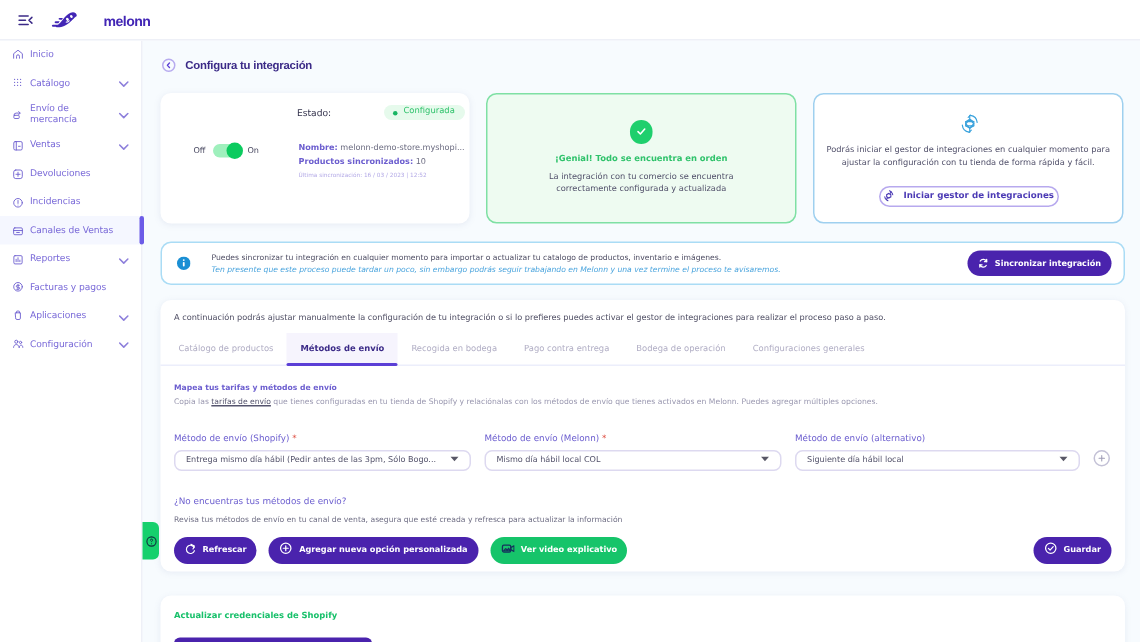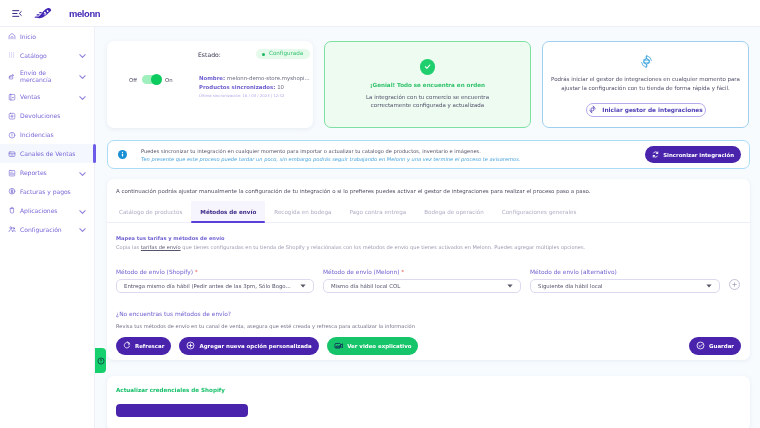--- a/index.html
+++ b/index.html
@@ -336,20 +336,28 @@
         <span class="chev">
           <svg width="7" height="5" viewBox="0 0 10 7" fill="none">
             <path d="M1.1 1.3 5 5.2 8.9 1.3" stroke="#8d7fdb" stroke-width="1.5" stroke-linecap="round" stroke-linejoin="round"></path>
           </svg>
         </span>
       </div>
     </div>
 
   <div class="content">
 
+    <div class="pagehead">
+      <div class="backbtn">
+        <svg width="5" height="5" viewBox="0 0 8 8">
+            <path d="M4.8 1.5L2.6 4 4.8 6.5" stroke="#5b3fd6" stroke-width="1.5" fill="none" stroke-linecap="round" stroke-linejoin="round"></path>
+          </svg>
+      </div>
+      <div class="pagetitle">Configura tu integración</div>
+    </div>
 
     <div class="cards">
 
       <div class="card card-status">
         <div class="toggle-row">
           <div class="tg-label">Off</div>
           <div class="toggle">
               <div class="knob"></div>
             </div>
           <div class="tg-label">On</div>

